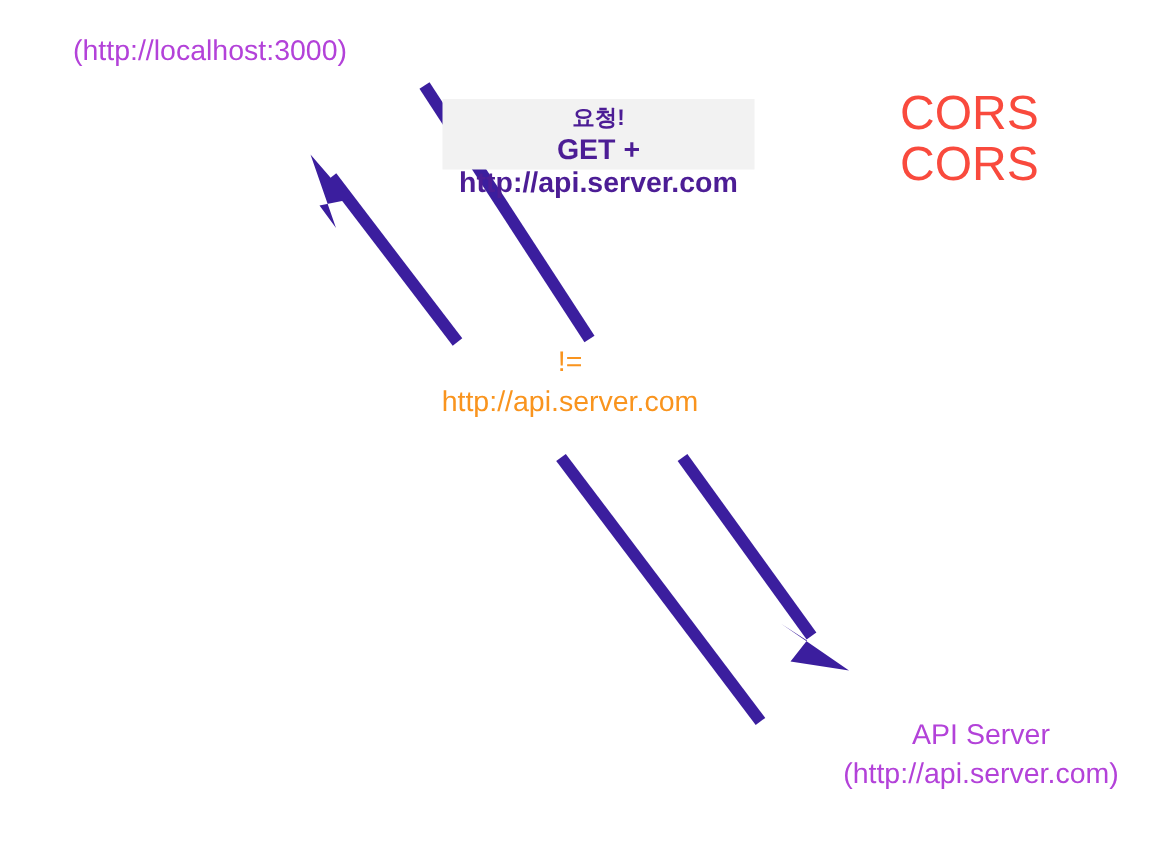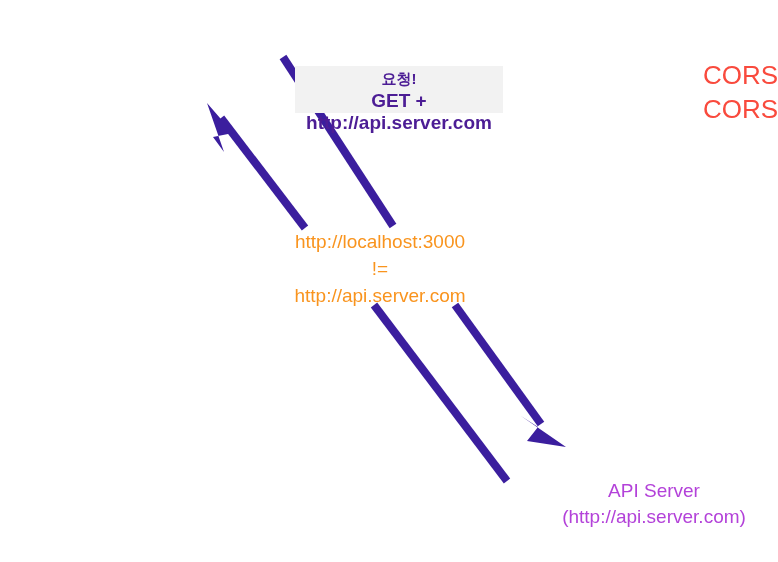--- a/index.html
+++ b/index.html
@@ -73,23 +73,23 @@
     font-size: 19px;
     line-height: 27px;
     white-space: nowrap;
   }
 
   #cors-error {
     position: absolute;
     left: 600px;
     top: 58px;
     width: 178px;
-    text-align: right;
+    text-align: left;
     color: #f94a3d;
-    font-size: 26px;
+    font-size: 32px;
     line-height: 34px;
   }
 </style>
 </head>
 <body>
 
 <div id="canvas">
 
   <svg id="arrow-layer" viewBox="0 0 778 562" xmlns="http://www.w3.org/2000/svg">
 
@@ -106,34 +106,34 @@
       <line x1="507" y1="481" x2="374" y2="305" stroke="#3b1e9e" stroke-width="8" stroke-linecap="butt"></line>
     </g>
 
     <g>
       <line x1="455" y1="305" x2="541" y2="424" stroke="#3b1e9e" stroke-width="8" stroke-linecap="butt"></line>
       <polygon points="566,447 527,441 538,427 521,416" fill="#3b1e9e"></polygon>
     </g>
   </svg>
 
   <div class="node-label" id="client-node">
+    <div>(http://localhost:3000)</div>
   </div>
 
   <div id="request-label-box">
     <div class="line1">요청!</div>
     <div class="line2">GET + http://api.server.com</div>
   </div>
 
   <div id="cors-error">
     <div>CORS</div>
     <div>CORS</div>
   </div>
 
   <div id="origin-mismatch">
-    <div>http://localhost:3000</div>
     <div>!=</div>
     <div>http://api.server.com</div>
   </div>
 
   <div class="node-label" id="server-node">
     <div>API Server</div>
     <div>(http://api.server.com)</div>
   </div>
 
 </div>

